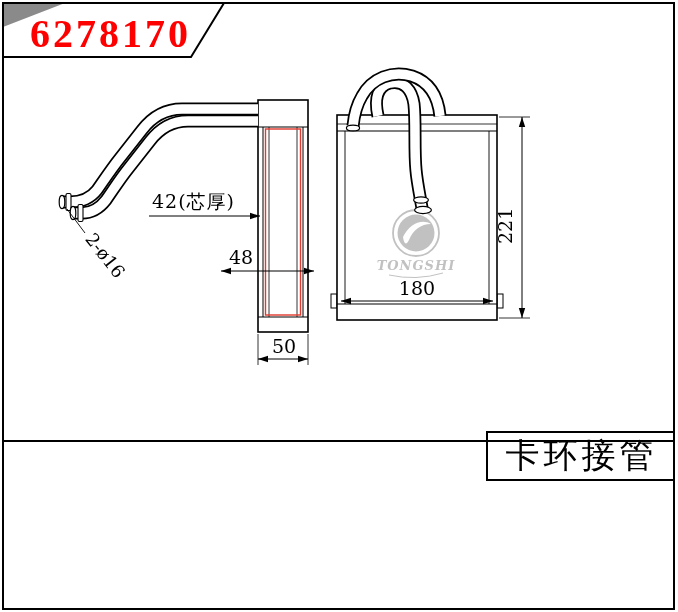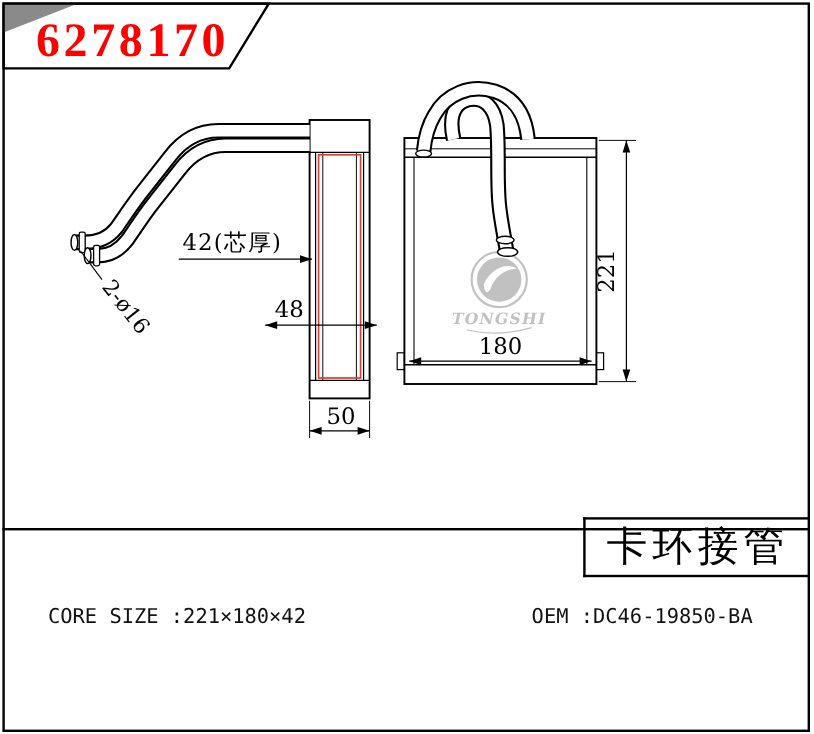--- a/index.html
+++ b/index.html
@@ -115,25 +115,23 @@
     </g>
   </svg>
 
   <div class="stamp">
     <span>卡环接管</span>
   </div>
 
   <div class="sep"></div>
 
   <div class="specs left">
-    <div>CORE SIZE :221×180×42</div>
     
     
   </div>
 
   <div class="specs right">
-    <div>OEM :DC46-19850-BA</div>
     
     
   </div>
 
   <div class="frame"></div>
 </div>
 
 </body></html>

